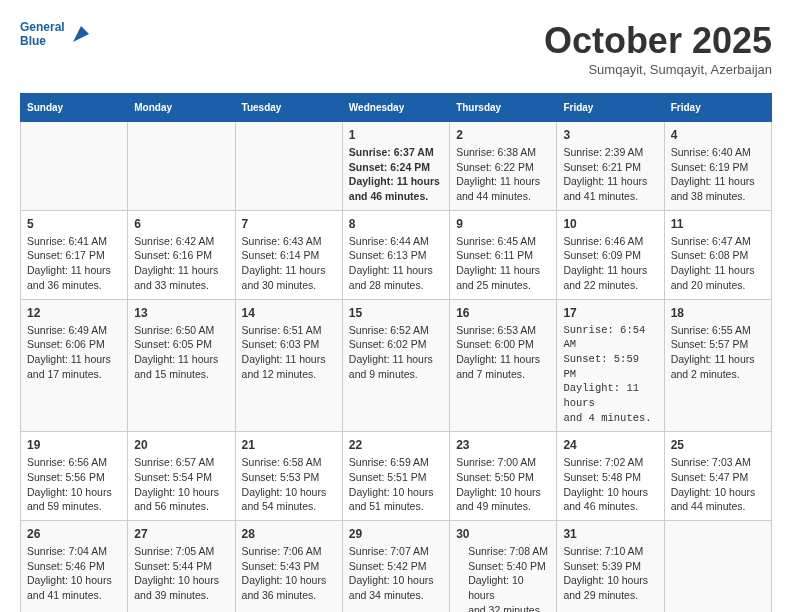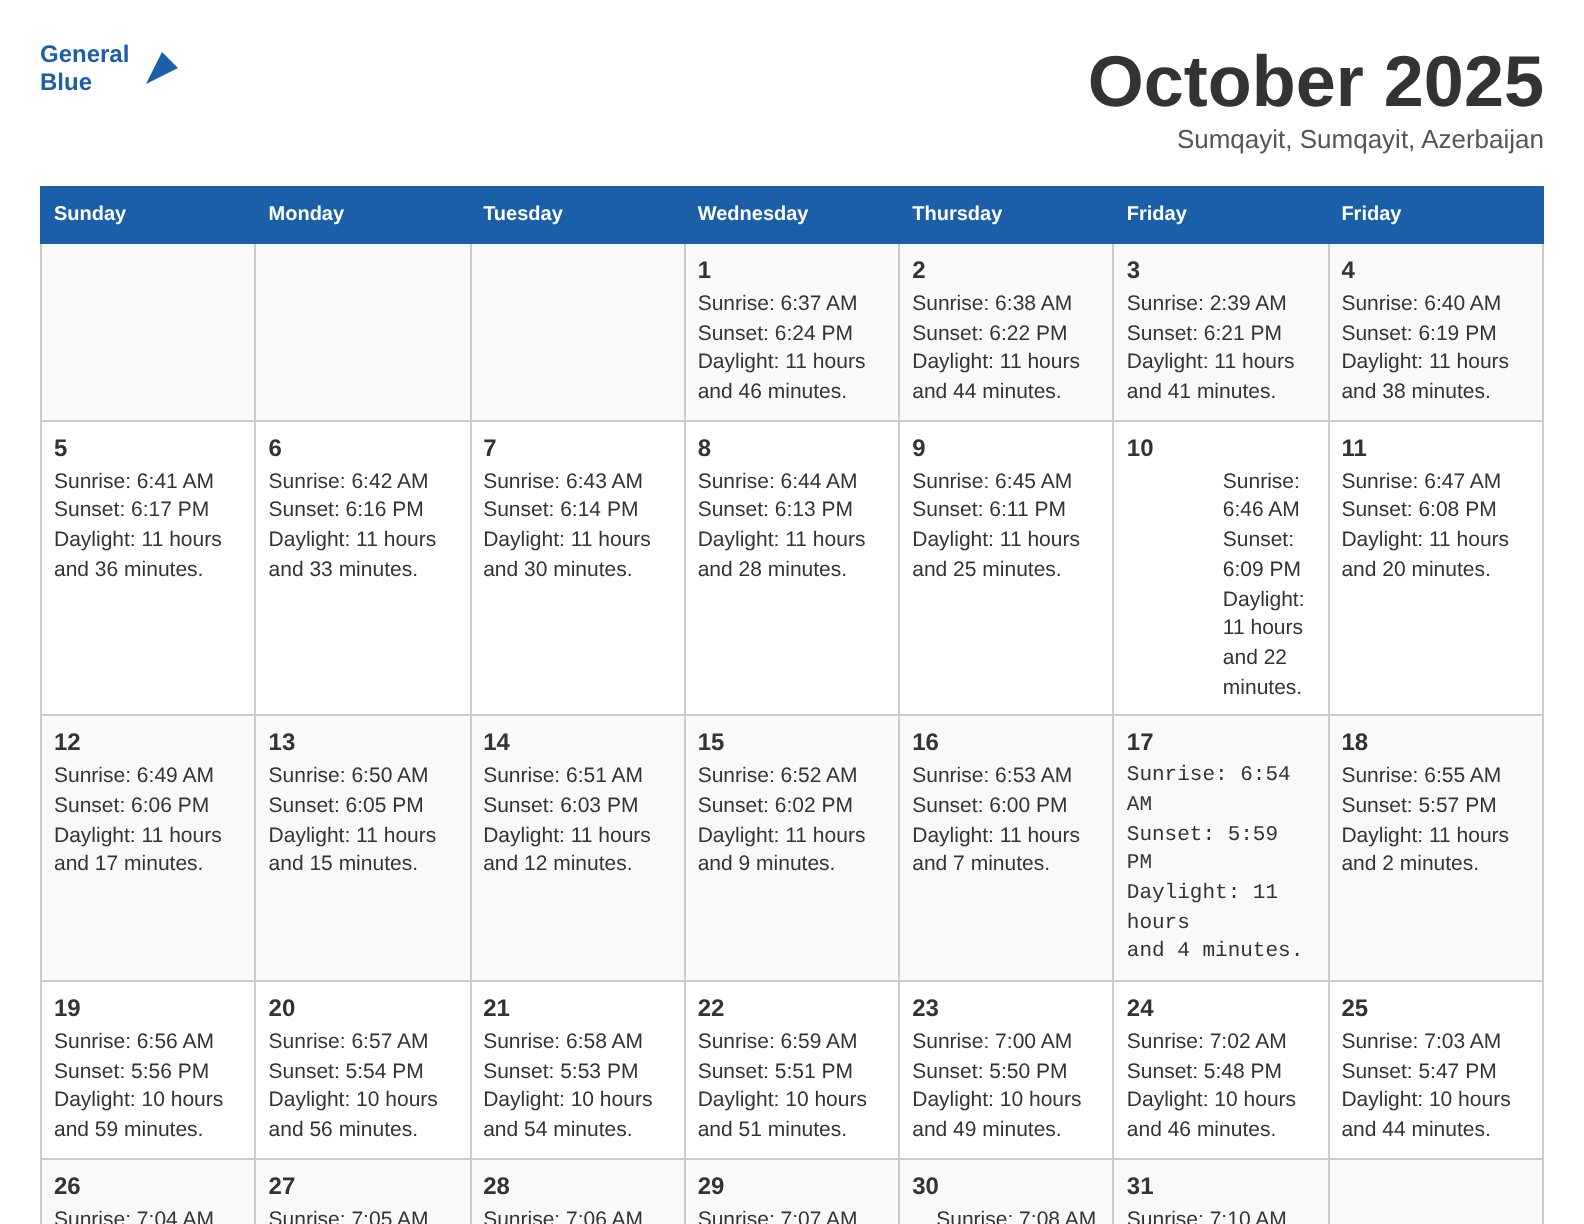--- a/index.html
+++ b/index.html
@@ -118,21 +118,21 @@
         <th>Friday</th>
       </tr>
   </thead>
   <tbody id="calendar-body">
   <tr>
         <td></td>
         <td></td>
         <td></td>
         <td>
           <div class="day-num">1</div>
-          <div class="day-info" style="white-space: pre-line;">Sunrise: 6:37 AM
+          <div class="day-info" style="white-space: pre-line; font-weight: bold;">Sunrise: 6:37 AM
 Sunset: 6:24 PM
 Daylight: 11 hours
 and 46 minutes.</div>
         </td>
         <td>
           <div class="day-num">2</div>
           <div class="day-info" style="white-space: pre-line;">Sunrise: 6:38 AM
 Sunset: 6:22 PM
 Daylight: 11 hours
 and 44 minutes.</div>
@@ -183,21 +183,21 @@
         </td>
         <td>
           <div class="day-num">9</div>
           <div class="day-info" style="white-space: pre-line;">Sunrise: 6:45 AM
 Sunset: 6:11 PM
 Daylight: 11 hours
 and 25 minutes.</div>
         </td>
         <td>
           <div class="day-num">10</div>
-          <div class="day-info" style="white-space: pre-line; margin-left: 48px;">Sunrise: 6:46 AM
+          <div class="day-info" style="white-space: pre-line;">Sunrise: 6:46 AM
 Sunset: 6:09 PM
 Daylight: 11 hours
 and 22 minutes.</div>
         </td>
         <td>
           <div class="day-num">11</div>
           <div class="day-info" style="white-space: pre-line;">Sunrise: 6:47 AM
 Sunset: 6:08 PM
 Daylight: 11 hours
 and 20 minutes.</div>

